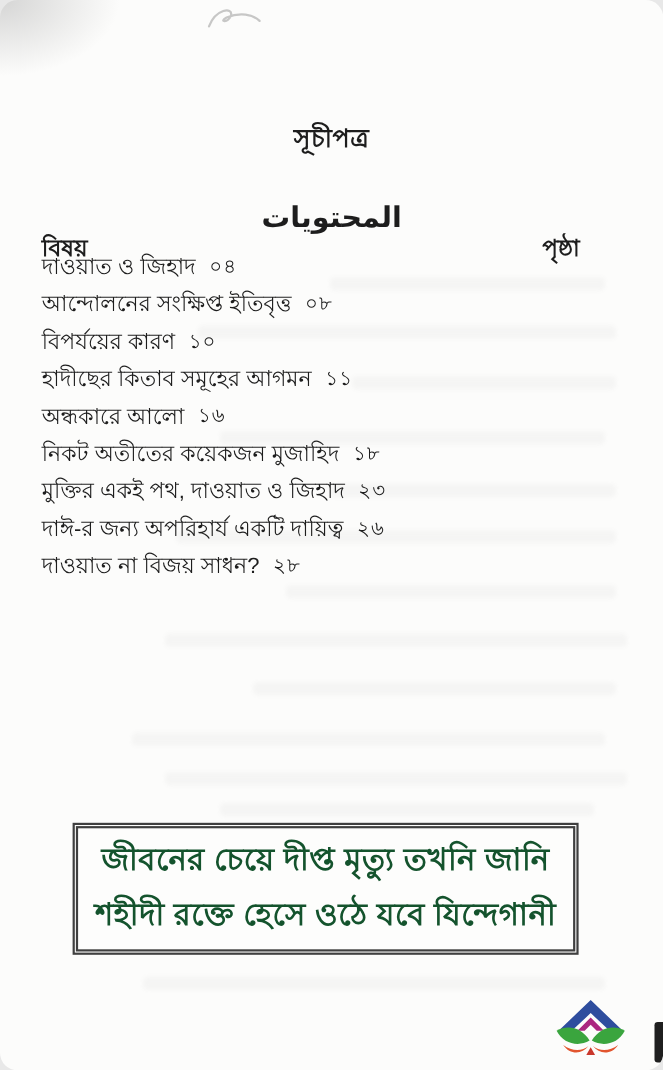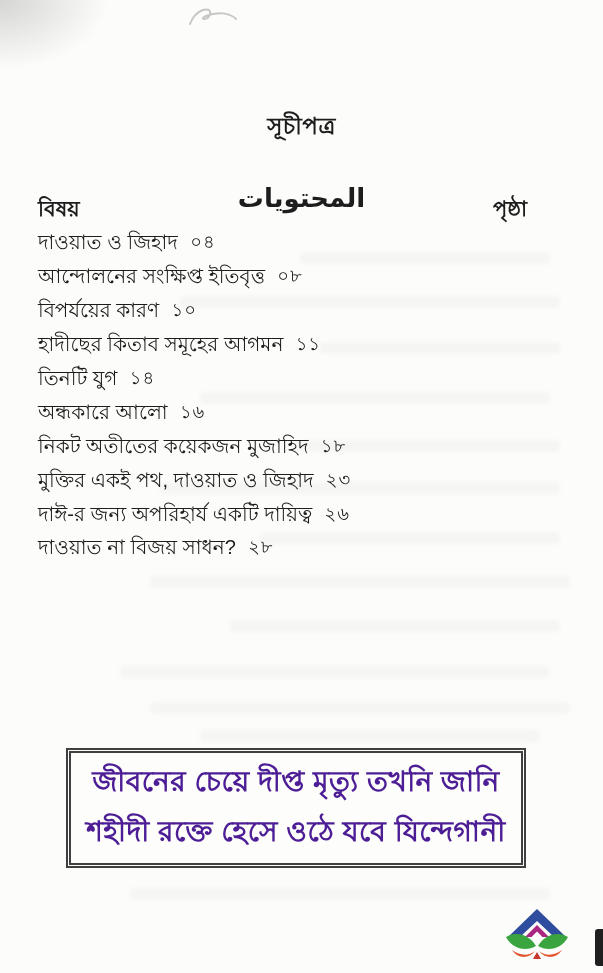--- a/index.html
+++ b/index.html
@@ -1,56 +1,57 @@
 <!DOCTYPE html>
 <html><head>
 <meta charset="utf-8">
 <style>
   html,body{margin:0;padding:0;background:#e8e8e8;}
   .page{
     position:relative;width:603px;height:973px;margin:0 auto;
     background:#fcfcfb;overflow:hidden;color:#1d1d1d;
     font-family:"Liberation Sans","DejaVu Sans",sans-serif;
+    border-radius:16px;
   }
   .corner-shade{
     position:absolute;left:0;top:0;width:110px;height:70px;
     background:radial-gradient(ellipse at 0 0,rgba(150,150,150,.38),rgba(150,150,150,0) 70%);
     pointer-events:none;
   }
   .squiggle{position:absolute;left:186px;top:4px;opacity:.55;}
   .bn-title{
     position:absolute;left:0;right:0;top:108px;text-align:center;
     font-size:23px;font-weight:bold;letter-spacing:.5px;
   }
   .ar-title{
     position:absolute;left:0;right:0;top:143px;text-align:center;
     font-size:26px;font-weight:bold;direction:rtl;
     font-family:"DejaVu Sans",sans-serif;
     margin-top:40px;
   }
   .toc-head{
-    position:absolute;left:38px;right:60px;top:193px;
+    position:absolute;left:38px;right:60px;top:210px;
     display:flex;justify-content:space-between;align-items:center;
     font-size:21px;font-weight:bold;
   }
   .toc-head .pg-h{width:50px;}
   .toc-list{position:absolute;left:38px;right:60px;top:227px;}
   .toc-row{
     height:33.9px;display:flex;align-items:center;
     font-size:20px;
   }
   .toc-row .pg{width:50px;text-align:center;font-size:18px;letter-spacing:1px;}
   .verse-box{
     position:absolute;left:66px;top:748px;width:460px;height:120px;
     border:5px double #3f3f3f;box-sizing:border-box;background:#fdfdfc;
     display:flex;flex-direction:column;justify-content:center;align-items:center;
     gap:3px;
   }
   .verse-line{
-    font-size:28px;font-weight:bold;letter-spacing:.5px;color:#4c1d95;
+    font-size:28px;font-weight:bold;letter-spacing:.5px;color:#14532d;
     white-space:nowrap;
     text-align:center;
   }
   .logo{position:absolute;left:504px;top:906px;}
   .edge-mark{
     position:absolute;right:0;top:929px;width:8px;height:37px;
     background:#1f1f1f;border-radius:3px 0 0 3px;
   }
   .ghost{
     position:absolute;background:#8d8d8d;opacity:.06;filter:blur(2px);
@@ -103,24 +104,20 @@
     </div>
     <div class="toc-row">
       <span>বিপর্যয়ের কারণ</span>
       <span class="pg">১০</span>
     </div>
     <div class="toc-row">
       <span>হাদীছের কিতাব সমূহের আগমন</span>
       <span class="pg">১১</span>
     </div>
     <div class="toc-row">
-      <span>তিনটি যুগ</span>
-      <span class="pg">১৪</span>
-    </div>
-    <div class="toc-row">
       <span>অন্ধকারে আলো</span>
       <span class="pg">১৬</span>
     </div>
     <div class="toc-row">
       <span>নিকট অতীতের কয়েকজন মুজাহিদ</span>
       <span class="pg">১৮</span>
     </div>
     <div class="toc-row">
       <span>মুক্তির একই পথ, দাওয়াত ও জিহাদ</span>
       <span class="pg">২৩</span>

